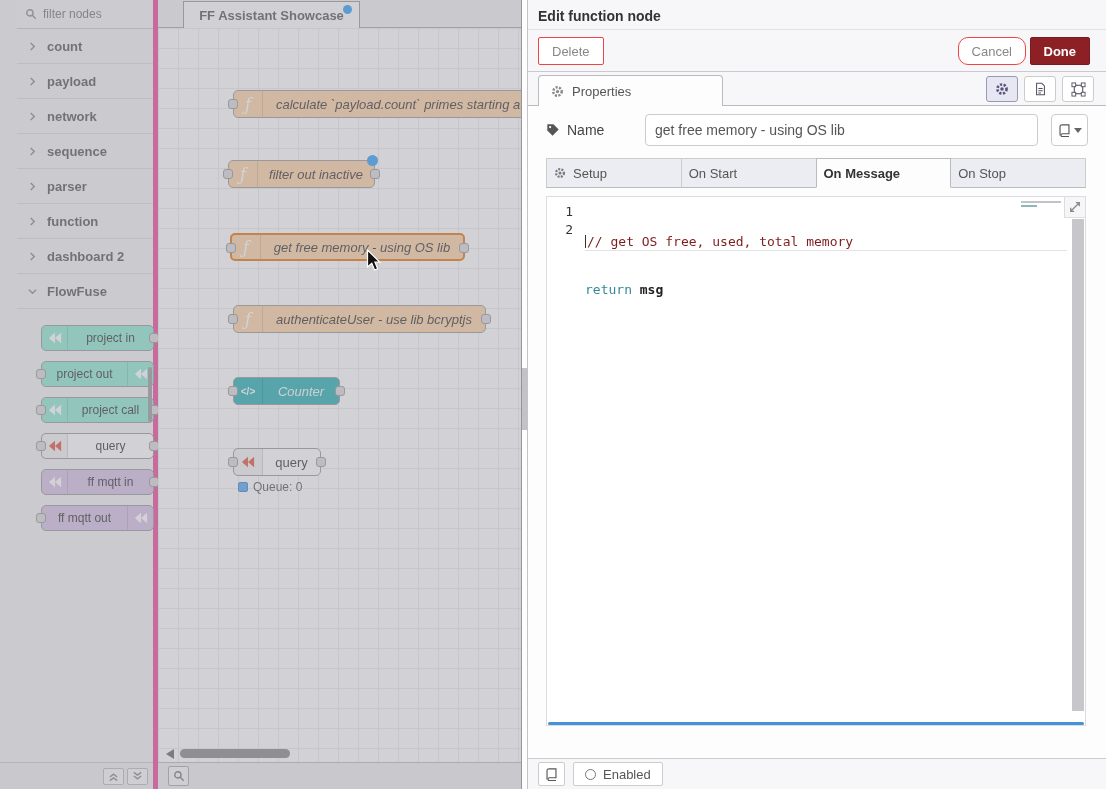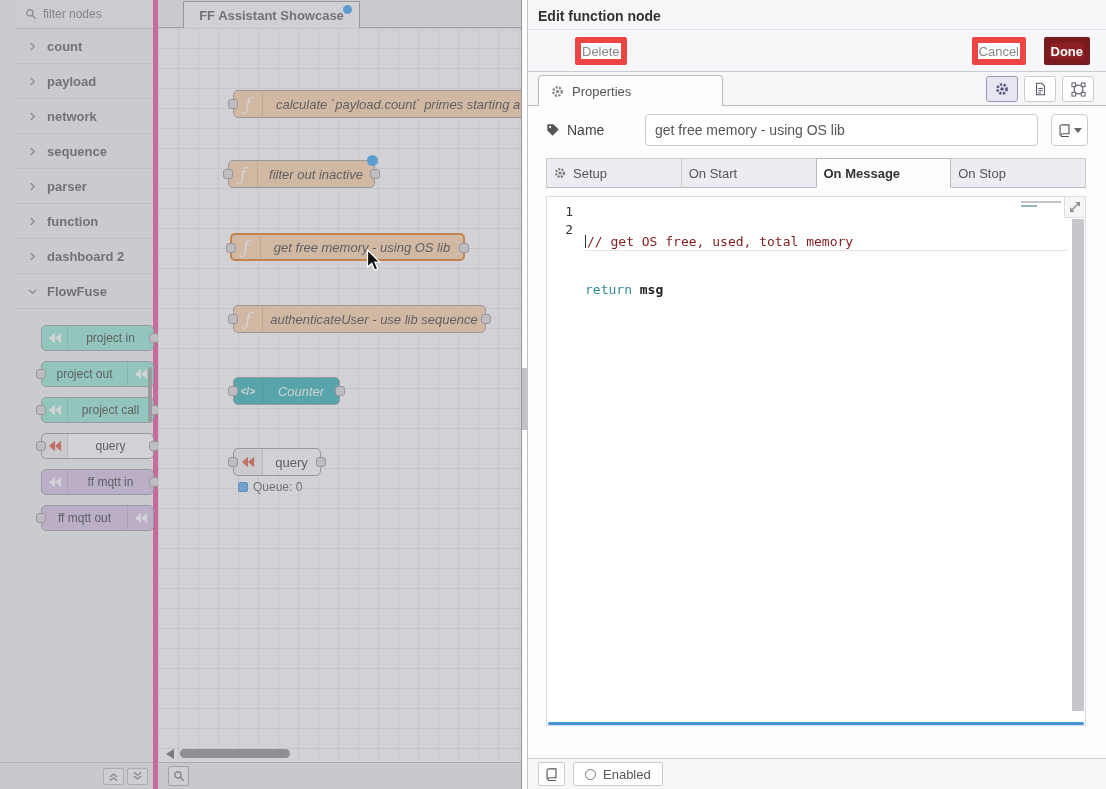--- a/index.html
+++ b/index.html
@@ -62,23 +62,23 @@
   .mouse-cursor { position:absolute; left:366px; top:249px; z-index:60; pointer-events:none; }
 
   
   .separator { position:relative; width:7px; height:100%; flex:none; background:#fdfdfd; border-left:1px solid #95959c; border-right:1px solid #c3c3ca; cursor:col-resize; }
   .vthumb { position:absolute; left:0; top:368px; width:5px; height:62px; background:#c2c2c8; }
 
   
   .panel { position:relative; width:578px; height:100%; flex:none; background:#f7f7f9; display:flex; flex-direction:column; font-size:13px; color:#444; }
   .p-header { height:30px; padding:8px 10px 0; font-weight:bold; font-size:14px; color:#333; border-bottom:1px solid #e2e2e6; }
   .p-toolbar { position:relative; height:42px; border-bottom:1px solid #c9c9d0; flex:none; }
-  .btn { position:absolute; top:7px; height:28px; background:#fff; border:6px solid #ef4444; border-radius:2px; color:#888; font-size:13px; padding:0 1px; font-family:inherit; cursor:pointer;margin-left:37px; }
+  .btn { position:absolute; top:7px; height:28px; background:#fff; border:1px solid #ef4444; border-radius:2px; color:#888; font-size:13px; padding:0 13px; font-family:inherit; cursor:pointer; }
   .btn-delete { left:10px; }
-  .btn-cancel { right:80px; }
+  .btn-cancel { right:80px;border-radius:10px; }
   .btn-done { right:16px; background:#8d2025; border-color:#7a1b20; color:#fff; font-weight:bold; }
   .p-tabrow { position:relative; height:34px; border-bottom:1px solid #bbb; flex:none; }
   .p-tab { position:absolute; left:10px; bottom:-1px; width:185px; height:31px; background:#fdfdfe; border:1px solid #bbb; border-bottom:none; border-radius:4px 4px 0 0; display:flex; align-items:center; gap:8px; padding:0 12px; color:#555; cursor:pointer; }
   .p-tools { position:absolute; right:12px; top:4px; display:flex; gap:6px; }
   .tool-btn { width:32px; height:26px; border:1px solid #ccc; border-radius:3px; background:#fff; display:flex; align-items:center; justify-content:center; cursor:pointer; }
   .tool-btn.active { background:#e7e6f3; border-color:#9a99b5; }
   .p-body { position:relative; flex:1; background:#fdfdfe; }
   .name-row { position:absolute; top:8px; left:18px; width:542px; height:32px; display:flex; align-items:center; }
   .name-label { width:99px; display:flex; align-items:center; gap:7px; font-size:14px; color:#444; }
   .name-input { width:393px; height:32px; border:1px solid #ccc; border-radius:4px; padding:0 9px; font-size:14px; color:#555; background:#fff; font-family:inherit; outline:none; }
@@ -300,21 +300,21 @@
       <div class="rnode selected" style="left:72px;top:233px;width:235px;">
         <span class="nport l"></span>
         <span class="nicon">ƒ</span>
         <span class="nlabel">get free memory - using OS lib</span>
         <span class="nport r"></span>
       </div>
 
       <div class="rnode" style="left:75px;top:305px;width:253px;">
         <span class="nport l"></span>
         <span class="nicon">ƒ</span>
-        <span class="nlabel">authenticateUser - use lib sequence</span>
+        <span class="nlabel">authenticateUser - use lib bcryptjs</span>
         <span class="nport r"></span>
       </div>
 
       <div class="rnode cnode" style="left:75px;top:377px;width:107px;">
         <span class="nport l"></span>
         <span class="nicon">&lt;/&gt;</span>
         <span class="nlabel">Counter</span>
         <span class="nport r"></span>
       </div>
 

